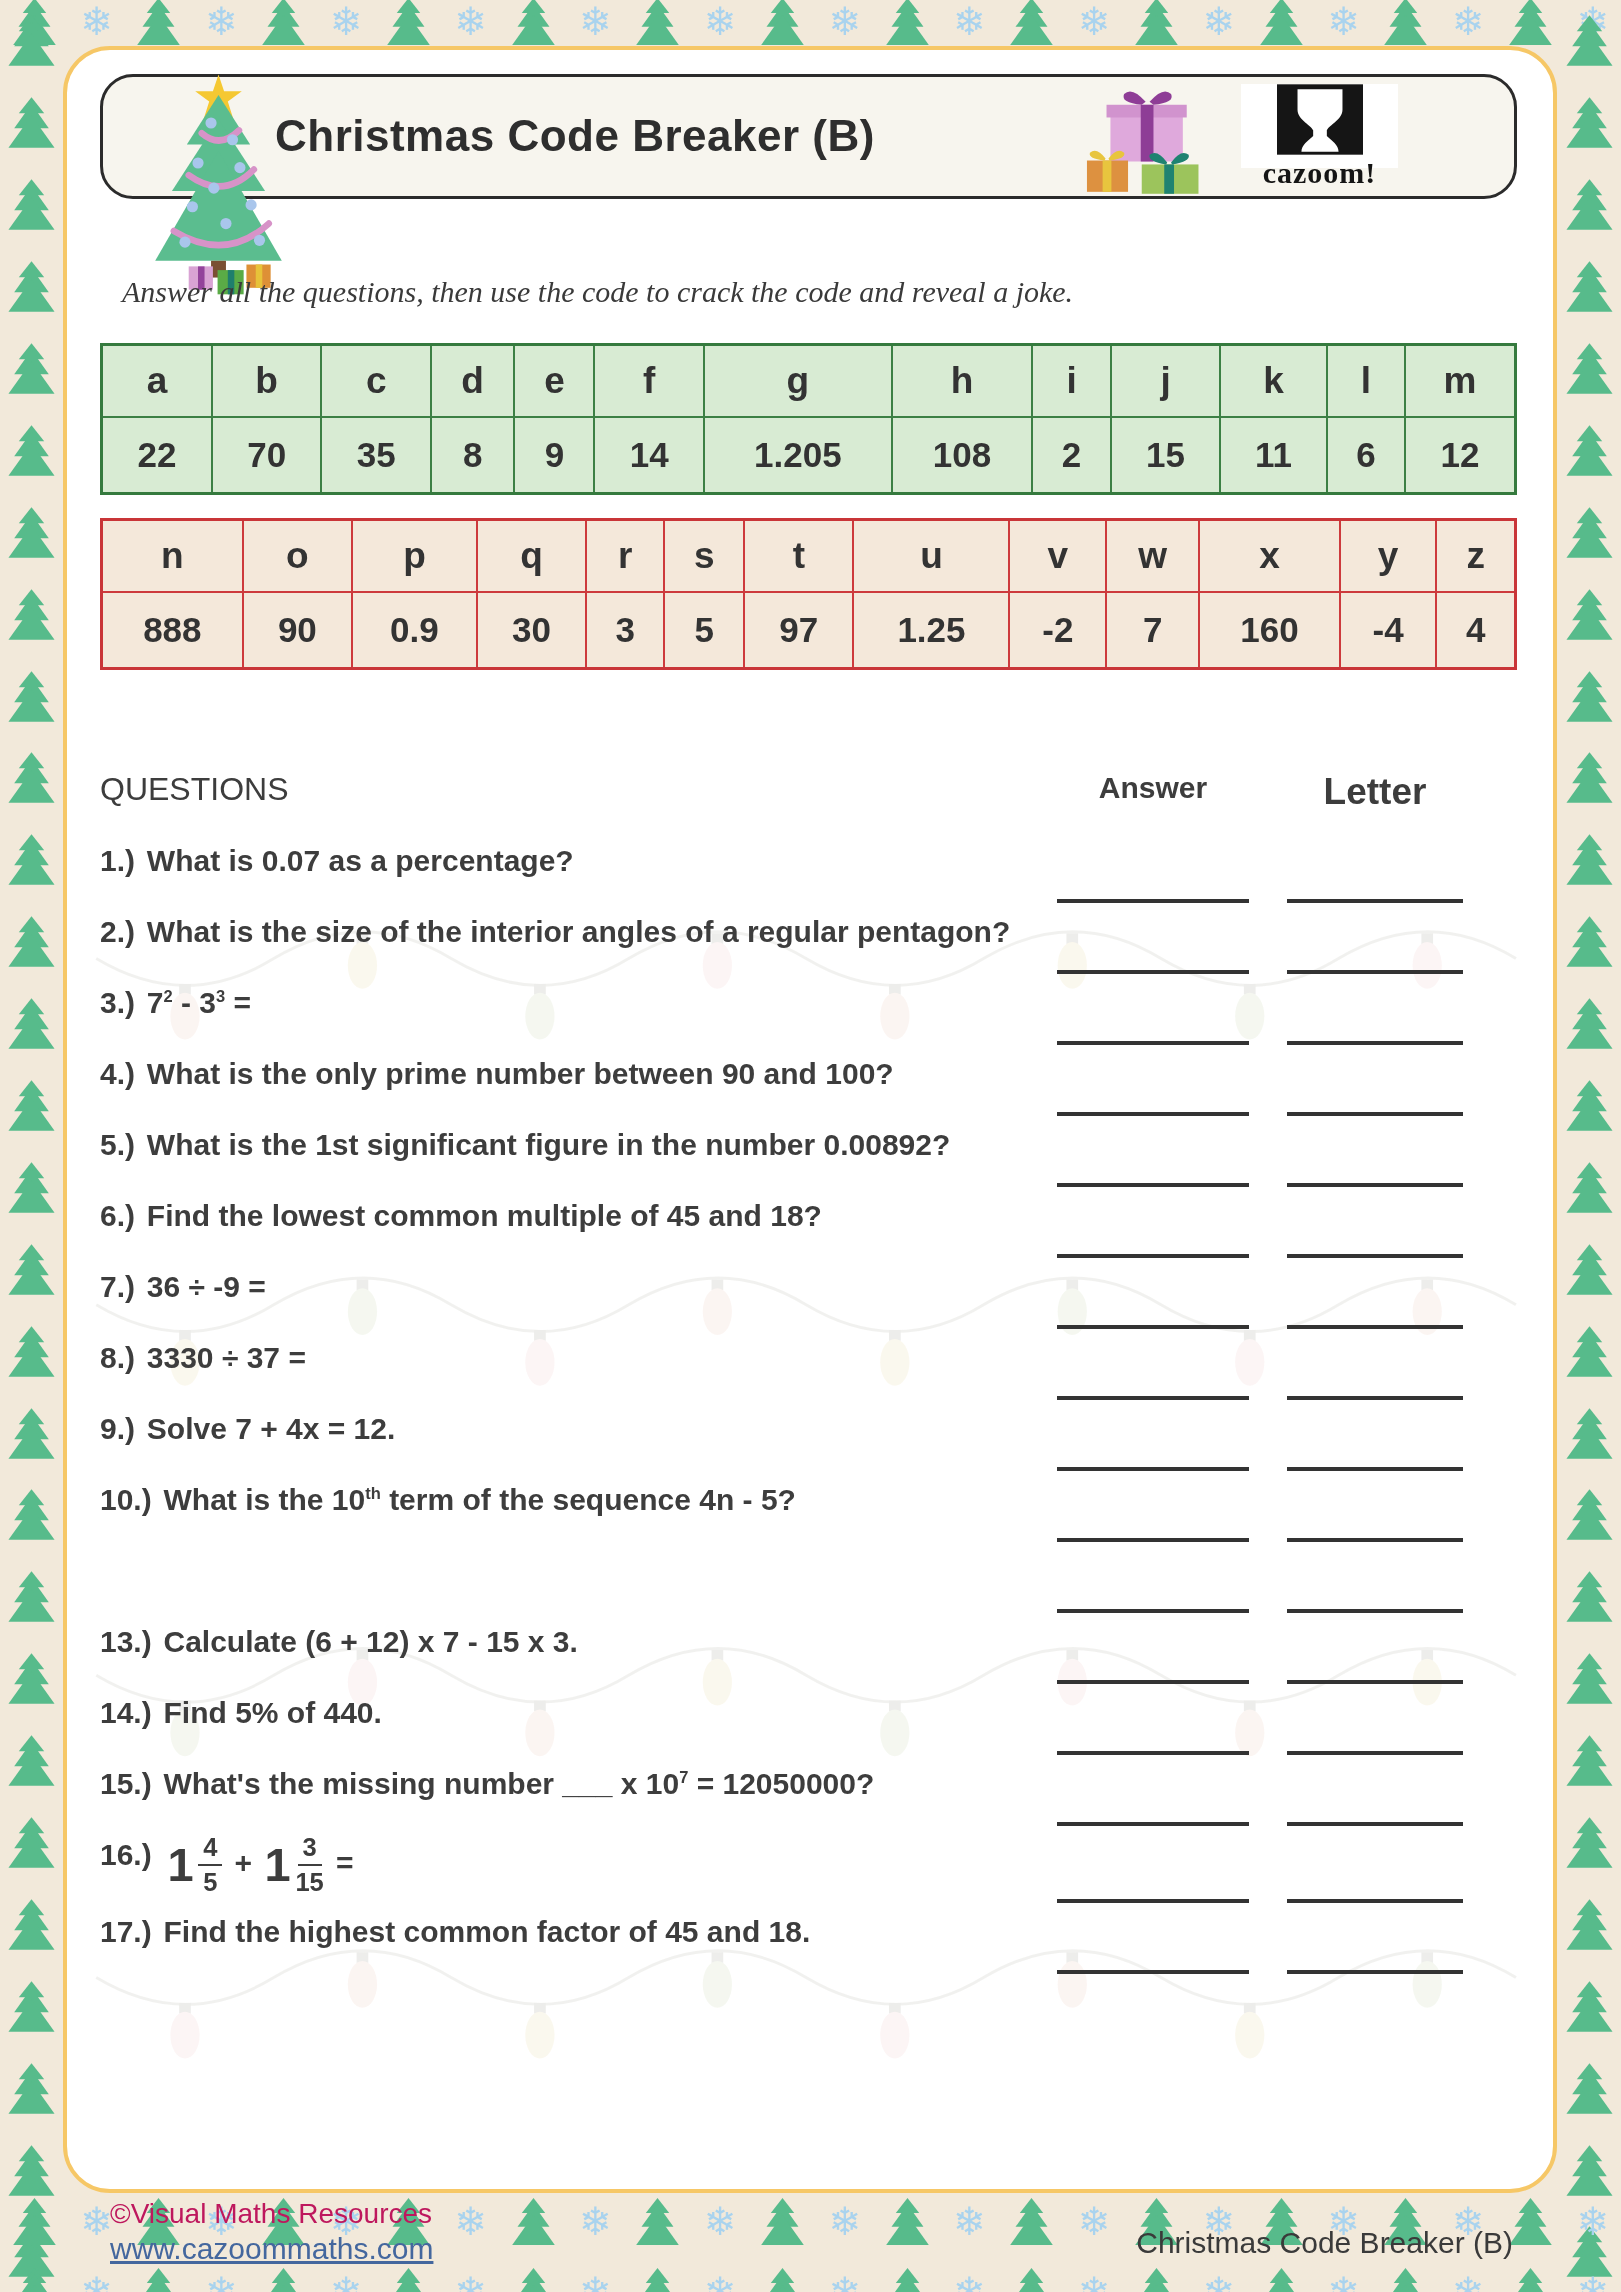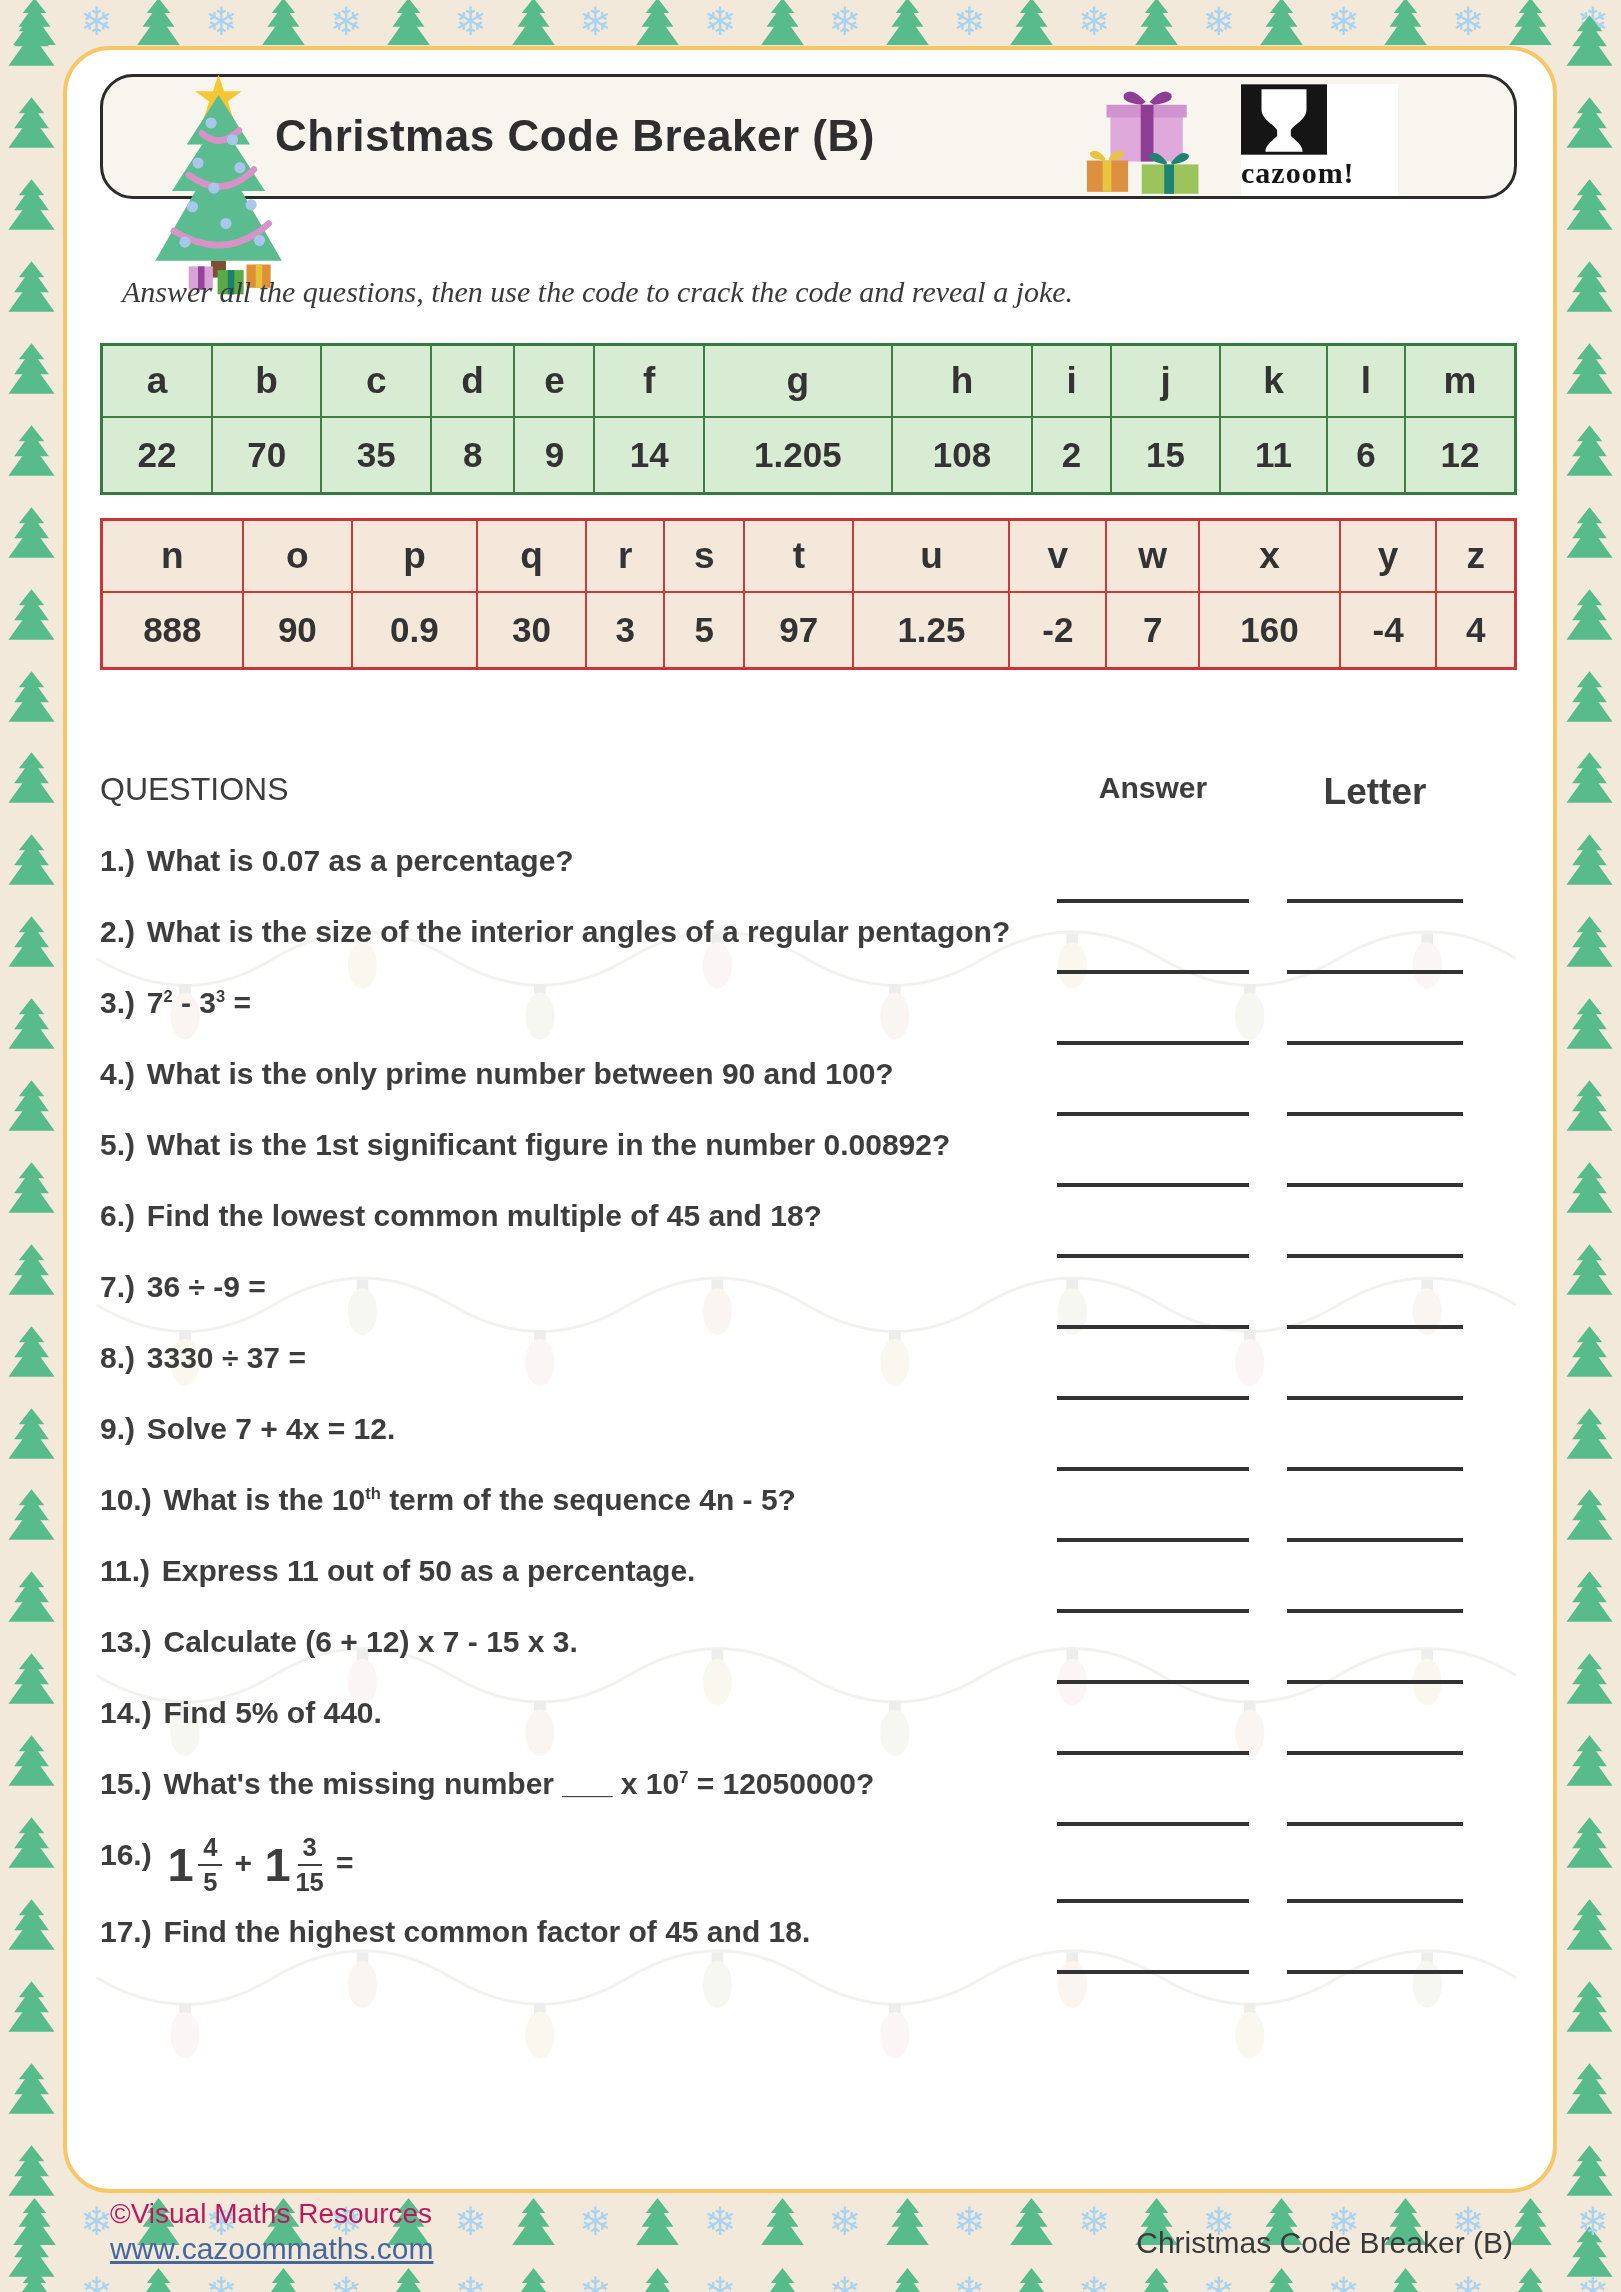--- a/index.html
+++ b/index.html
@@ -35,22 +35,22 @@
     position:absolute;left:33px;top:23.5px;width:1417px;height:125px;
     box-sizing:border-box;background:#f7f5ee;border:3.9px solid #2b2b2b;
     border-radius:33px;z-index:2;
   }
   .big-tree{position:absolute;left:41px;top:-9.8px;width:149px;height:233px;z-index:3;}
   .page-title{
     position:absolute;left:172px;top:50%;transform:translateY(-50%);
     font-size:44px;font-weight:bold;color:#2e2e2e;letter-spacing:0.5px;white-space:nowrap;
   }
   .presents{position:absolute;right:294px;top:7.8px;width:135px;height:110px;}
-  .logo{position:absolute;right:116px;top:7.8px;width:157px;height:112px;background:#fff;
-    display:flex;flex-direction:column;align-items:flex-start;justify-content:flex-start;}
+  .logo{position:absolute;right:116px;top:7.8px;width:157px;height:84px;background:#fff;
+    display:flex;flex-direction:column;align-items:center;justify-content:flex-start;}
   .logo-square{width:86px;height:71px;line-height:0;}
   .logo-text{font-family:"Liberation Serif", serif;font-weight:bold;font-size:30px;color:#151515;margin-top:1px;letter-spacing:1px;}
   
   .instructions{
     position:absolute;left:55px;top:225px;z-index:2;
     font-family:"Liberation Serif", serif;font-style:italic;
     font-size:30px;color:#3a3a3a;
   }
   
   .code-table{position:absolute;left:33px;width:1417px;z-index:2;}
@@ -1191,24 +1191,20 @@
         <div class="q-body">
           <span class="q-num">10.)</span>
           <span class="q-content">What is the 10<sup>th</sup> term of the sequence 4n - 5?</span>
         </div>
         <div class="q-lines">
           <span class="a-line"></span>
           <span class="l-line"></span>
         </div>
       </div>
       <div class="q-row">
-        <div class="q-body">
-          <span class="q-num">11.)</span>
-          <span class="q-content">Express 11 out of 50 as a percentage.</span>
-        </div>
         <div class="q-lines">
           <span class="a-line"></span>
           <span class="l-line"></span>
         </div>
       </div>
       <div class="q-row">
         <div class="q-body">
           <span class="q-num">13.)</span>
           <span class="q-content">Calculate (6 + 12) x 7 - 15 x 3.</span>
         </div>

